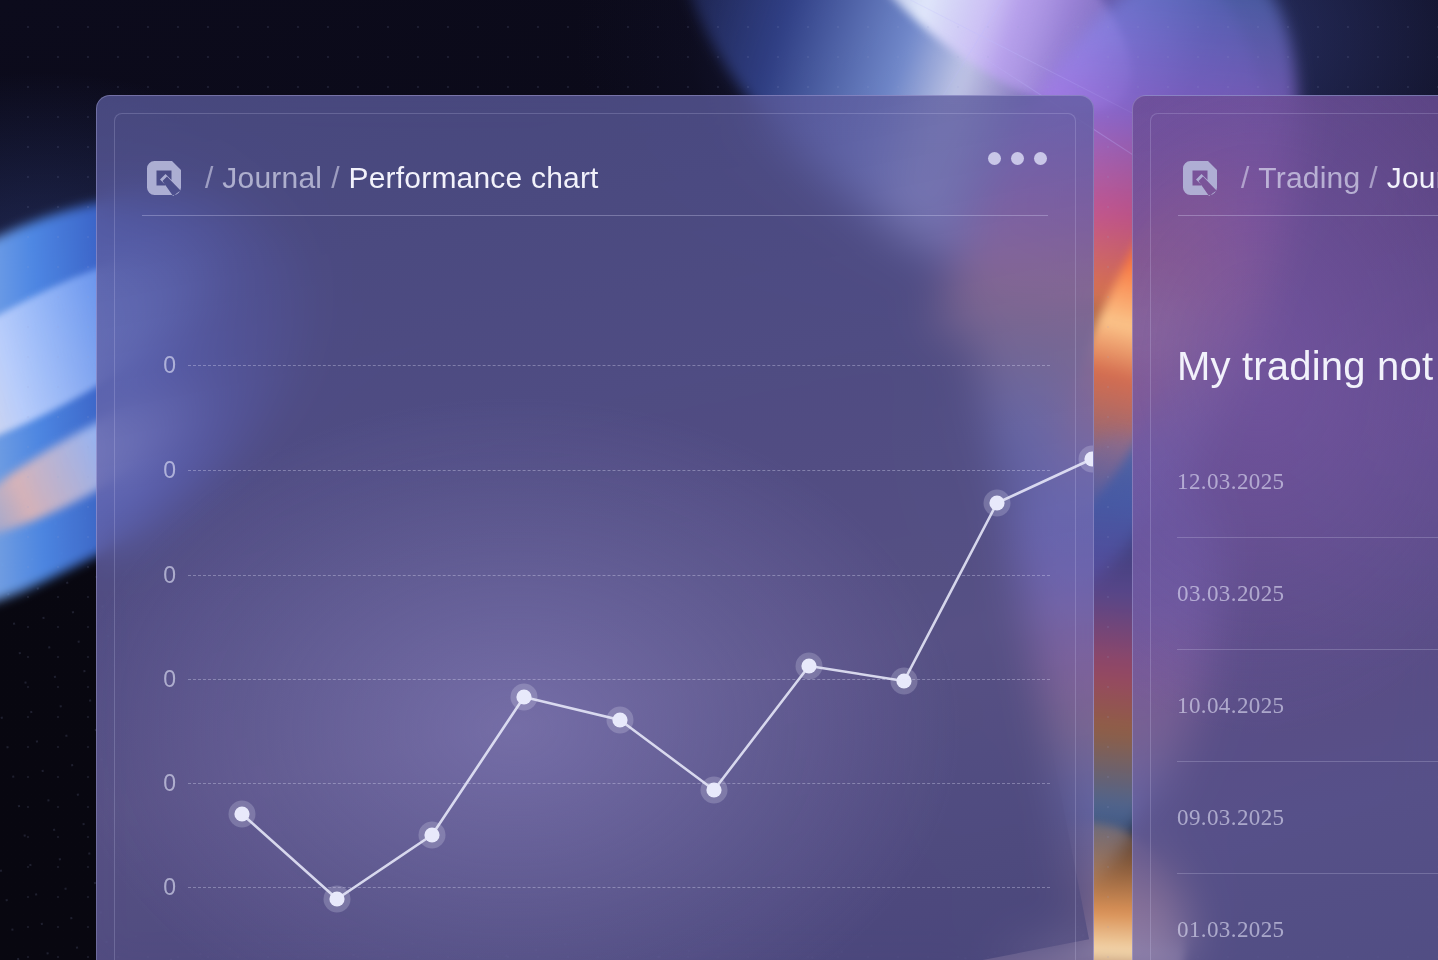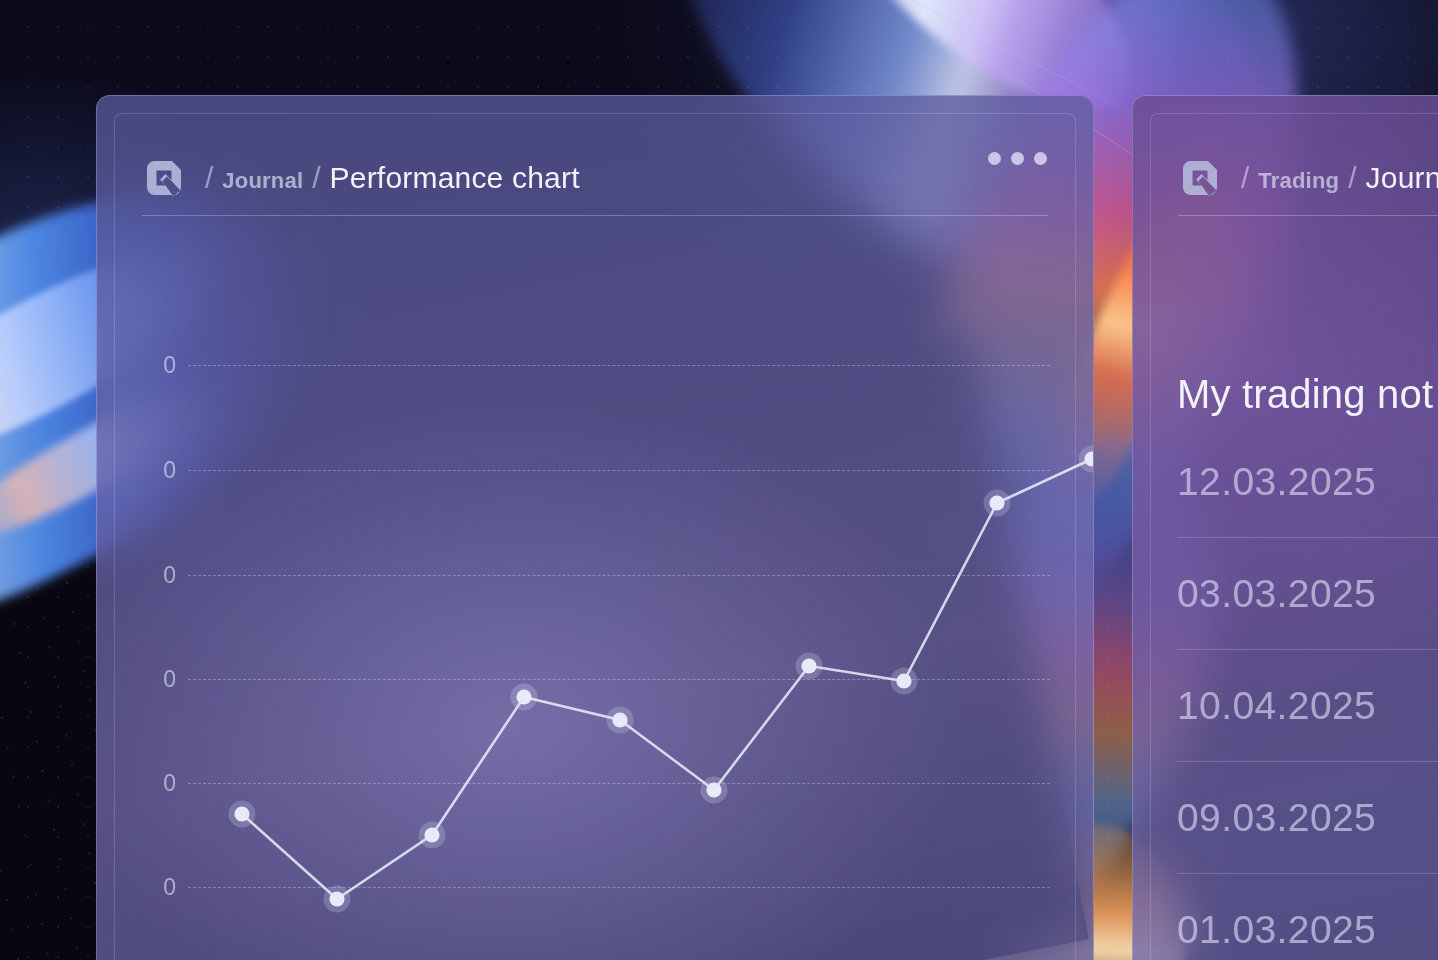--- a/index.html
+++ b/index.html
@@ -244,24 +244,23 @@
     white-space: nowrap;
     overflow: hidden;
   }
   .crumb-sep {
     font-size: 30px;
     color: rgba(225,226,245,0.55);
     padding: 0 9px;
     letter-spacing: 0;
   }
   .crumb-dim {
-    font-size: 22px;
+    font-size: 30px;
     color: rgba(226,227,246,0.66);
     letter-spacing: 0.2px;
-    font-weight: bold;
   }
   .crumb-active {
     font-size: 30px;
     color: #f2f2fb;
     letter-spacing: 0.2px;
   }
 
   .dots-menu {
     position: absolute;
     right: 46px; top: 56px;
@@ -323,39 +322,39 @@
     border-bottom: none;
     border-radius: 8px 8px 0 0;
   }
   #notes-title {
     position: absolute;
     left: 44px; top: 248px;
     font-size: 40px;
     color: #f2f2fb;
     white-space: nowrap;
     letter-spacing: 0.2px;
-    margin-top: 28px;
   }
   #notes-list {
     position: absolute;
     left: 44px; top: 330px; right: 0;
   }
   .note-row {
     height: 112px;
     display: flex;
     align-items: center;
     justify-content: space-between;
     border-bottom: 1px solid rgba(226,227,250,0.22);
     padding-right: 12px;
   }
   .note-date {
-    font-size: 39px;
+    font-size: 23px;
     color: rgba(228,228,248,0.60);
     letter-spacing: 0.4px;
     white-space: nowrap;
+    font-family: Liberation Serif, serif;
   }
 </style>
 </head>
 <body>
 
 <div id="stage">
 
   <div class="bg-base"></div>
 
   <div class="ribbon ribbon-tr"></div>

